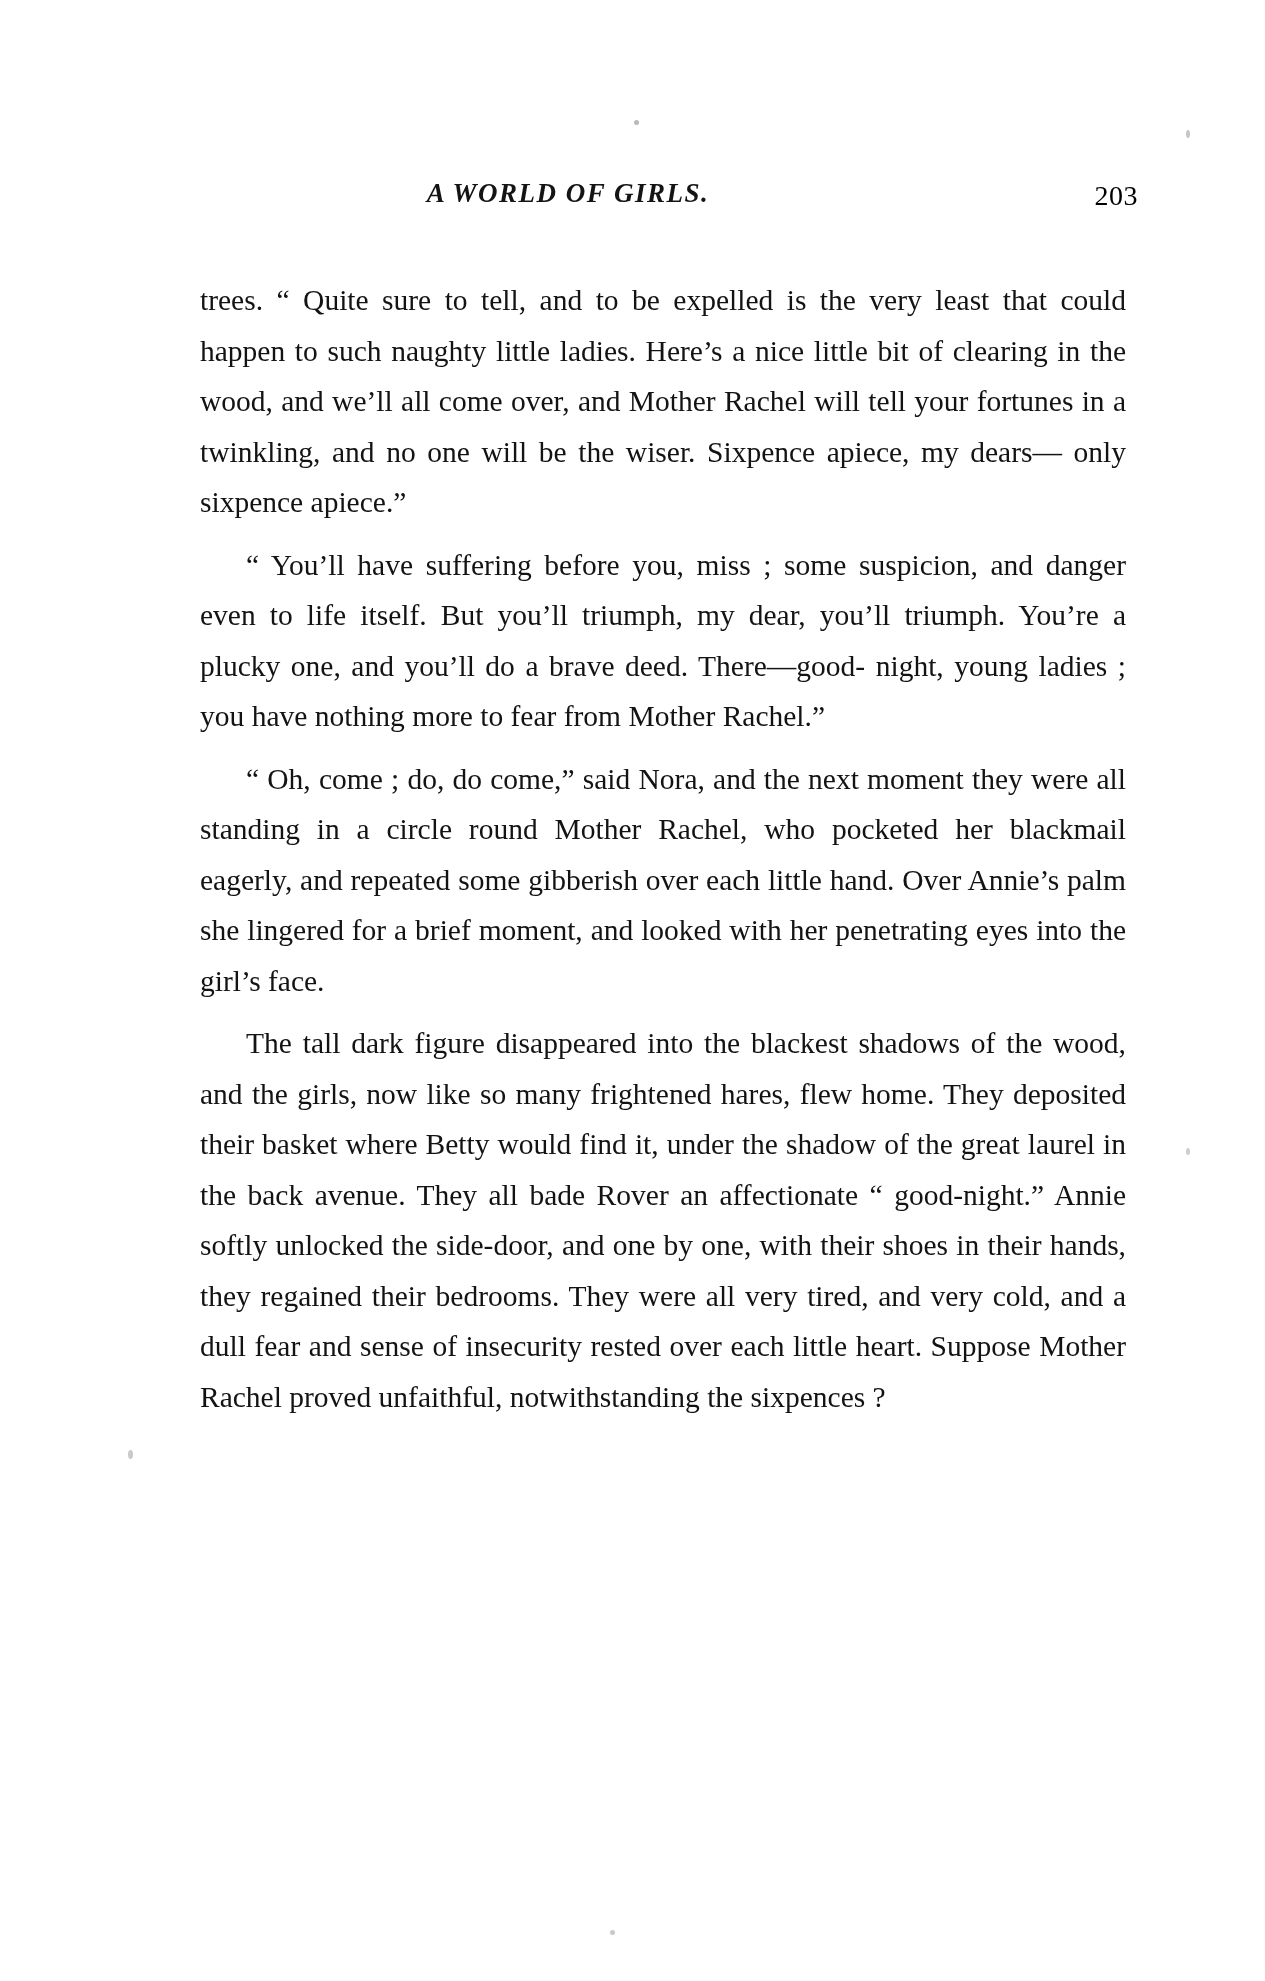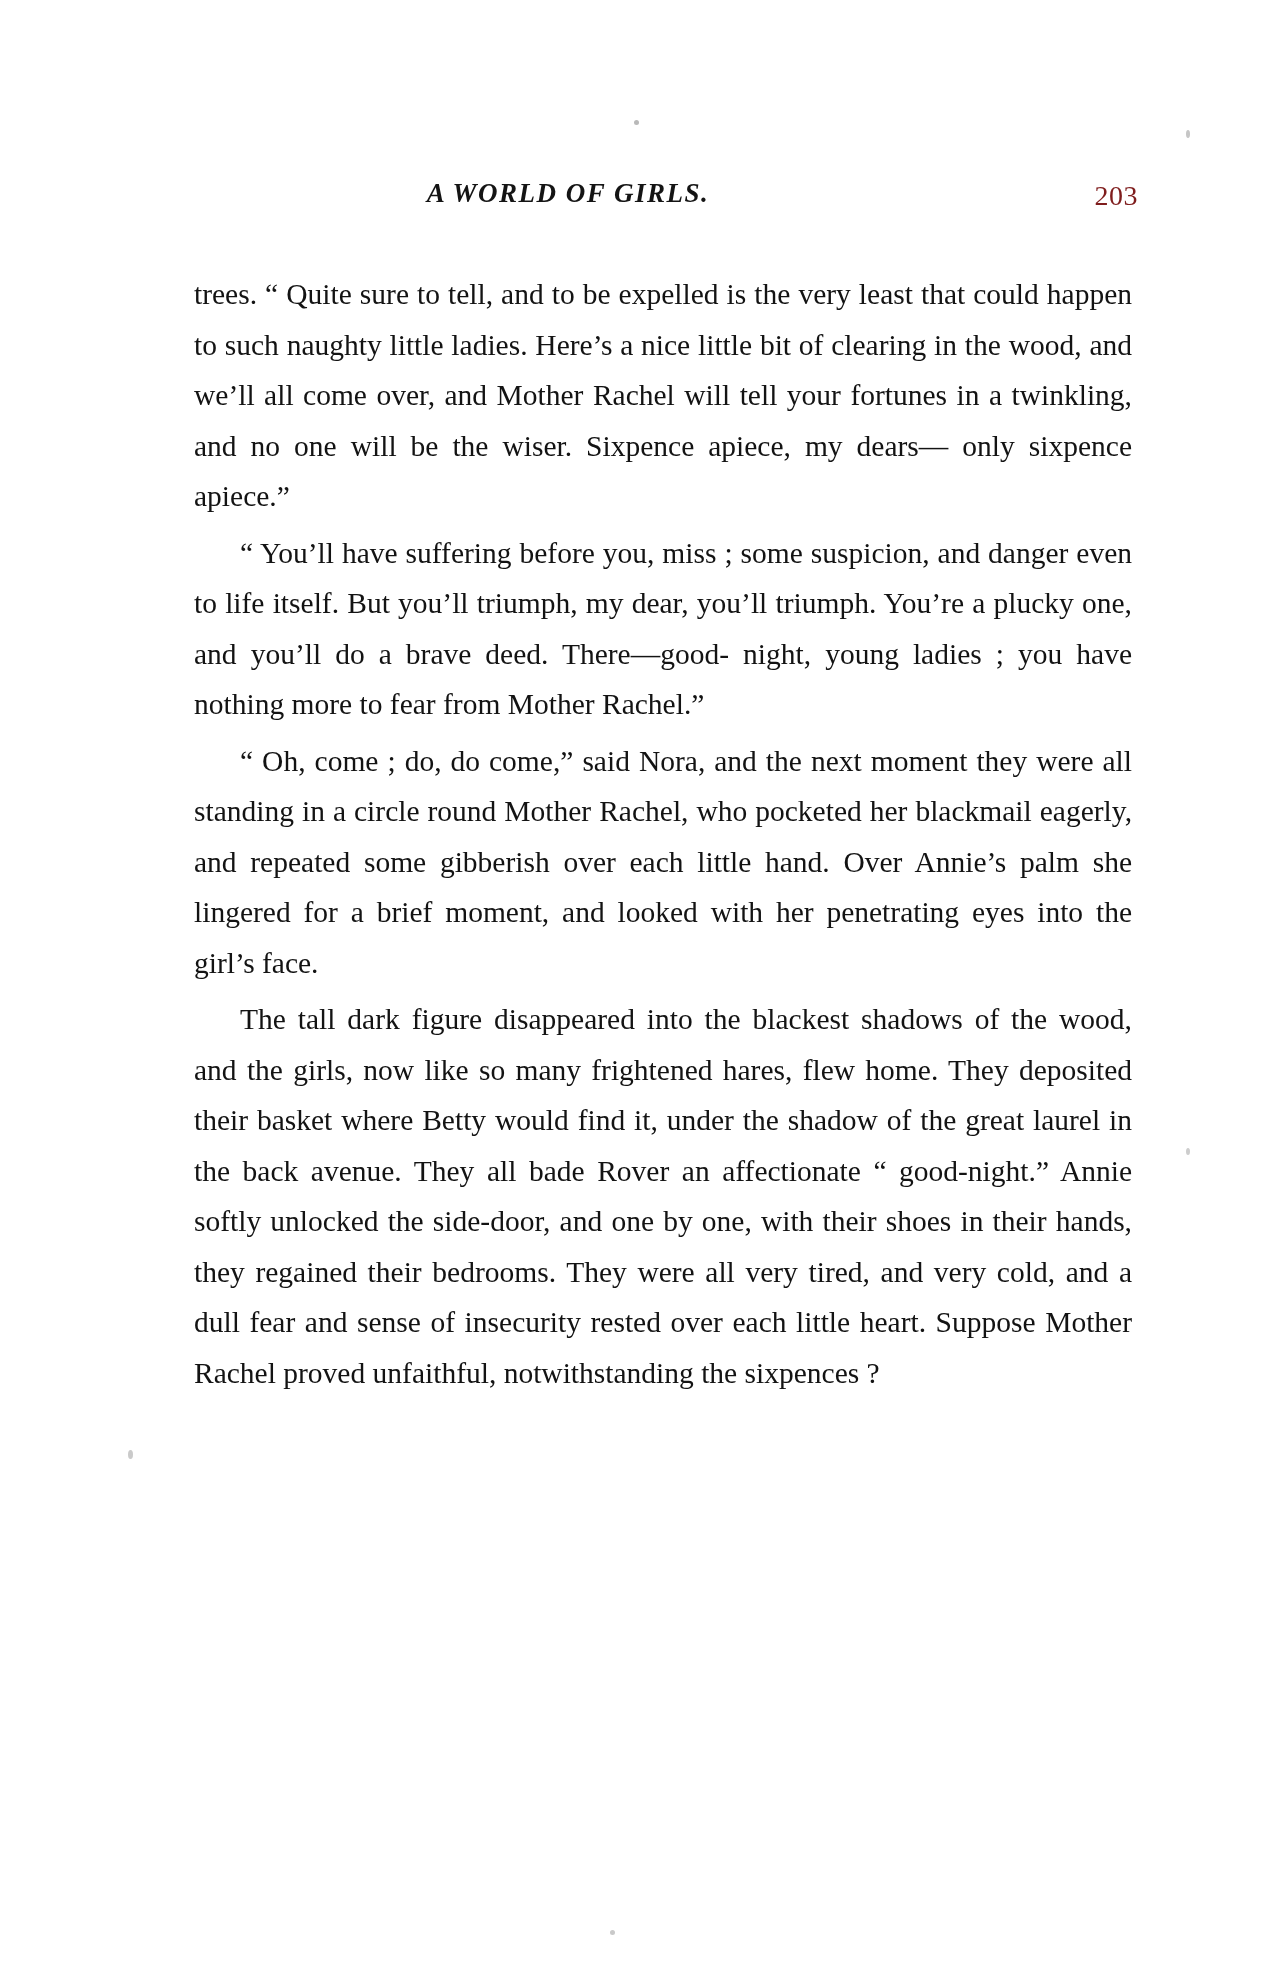--- a/index.html
+++ b/index.html
@@ -41,34 +41,34 @@
     letter-spacing: 1.5px;
     color: #141414;
     white-space: nowrap;
   }
   .page-number {
     position: absolute;
     right: 0;
     top: 2px;
     font-size: 28px;
     font-weight: normal;
-    color: #7f1d1d;
+    color: #000000;
     letter-spacing: 0.5px;
   }
   .body-text {
     position: absolute;
     left: 188px;
     top: 263px;
     width: 950px;
     font-size: 29.5px;
     line-height: 50.5px;
     color: #131313;
   }
   .para {
-    margin: 6px;
+    margin: 12px;
     text-align: justify;
     text-justify: inter-word;
   }
   .para.indent {
     text-indent: 46px;
   }
   
   .speck {
     position: absolute;
     background: #b9b9b9;

